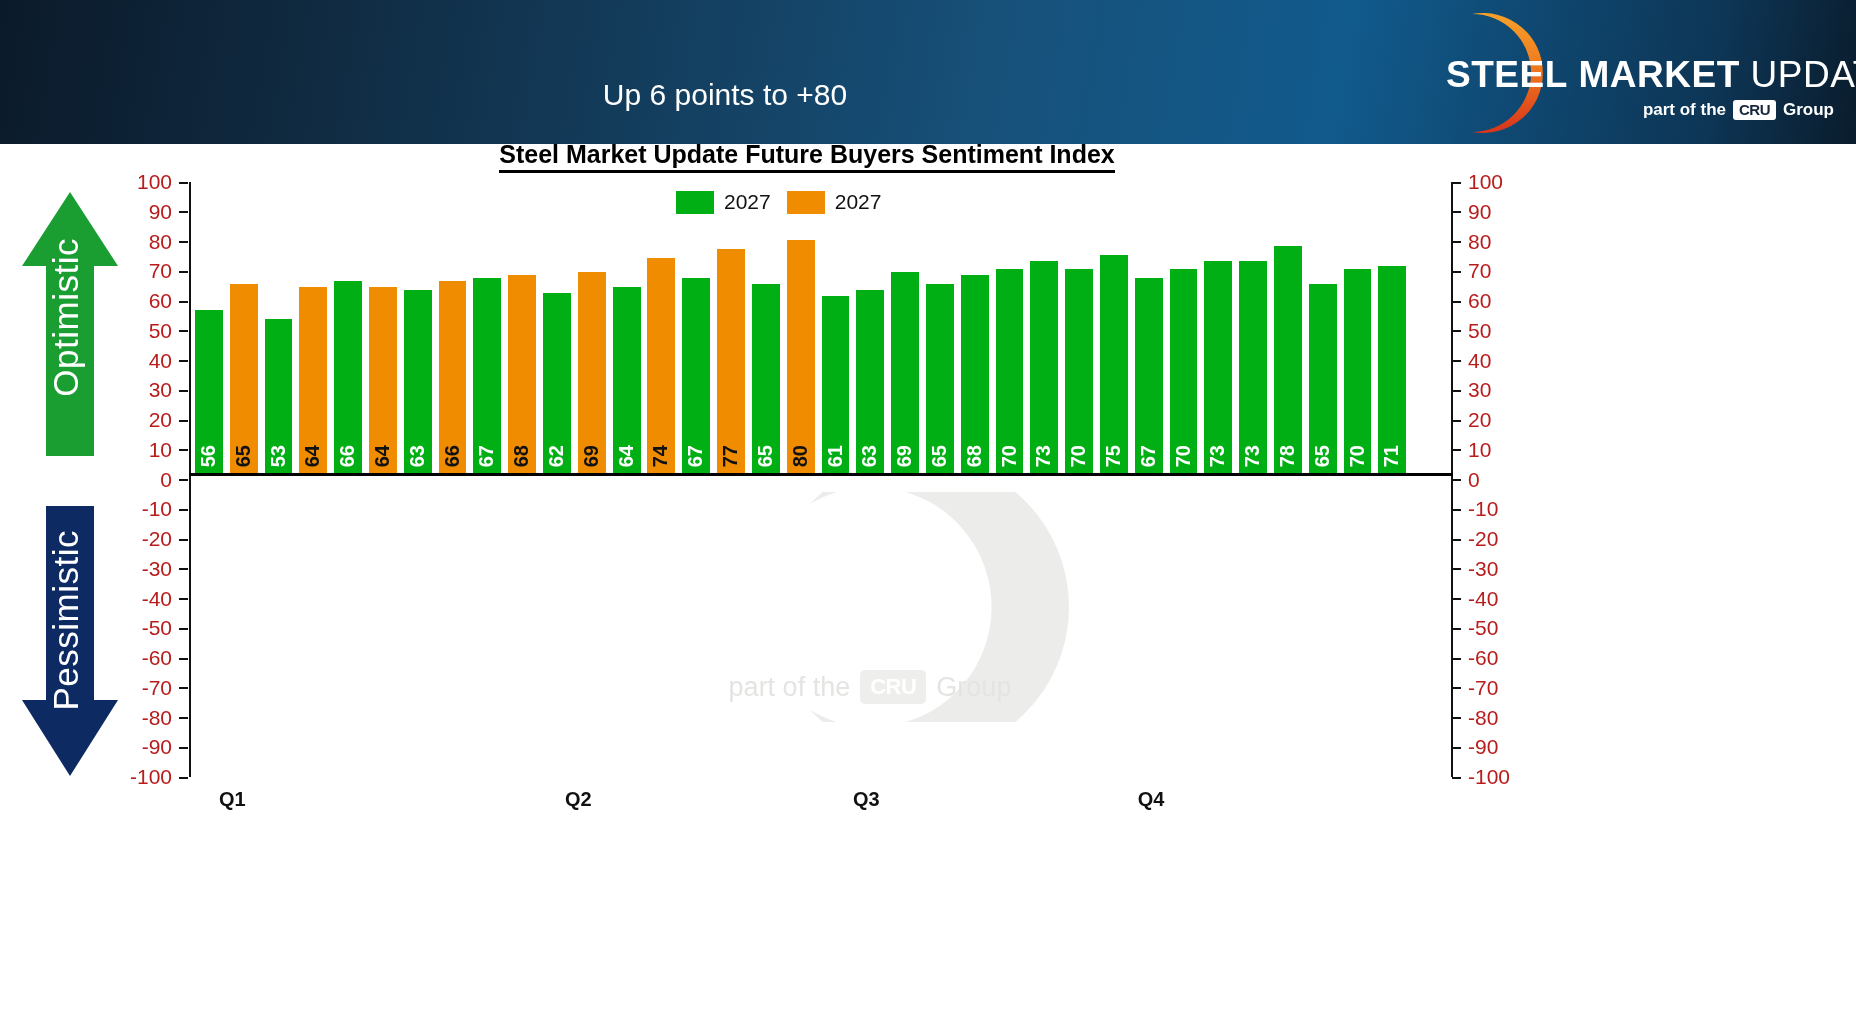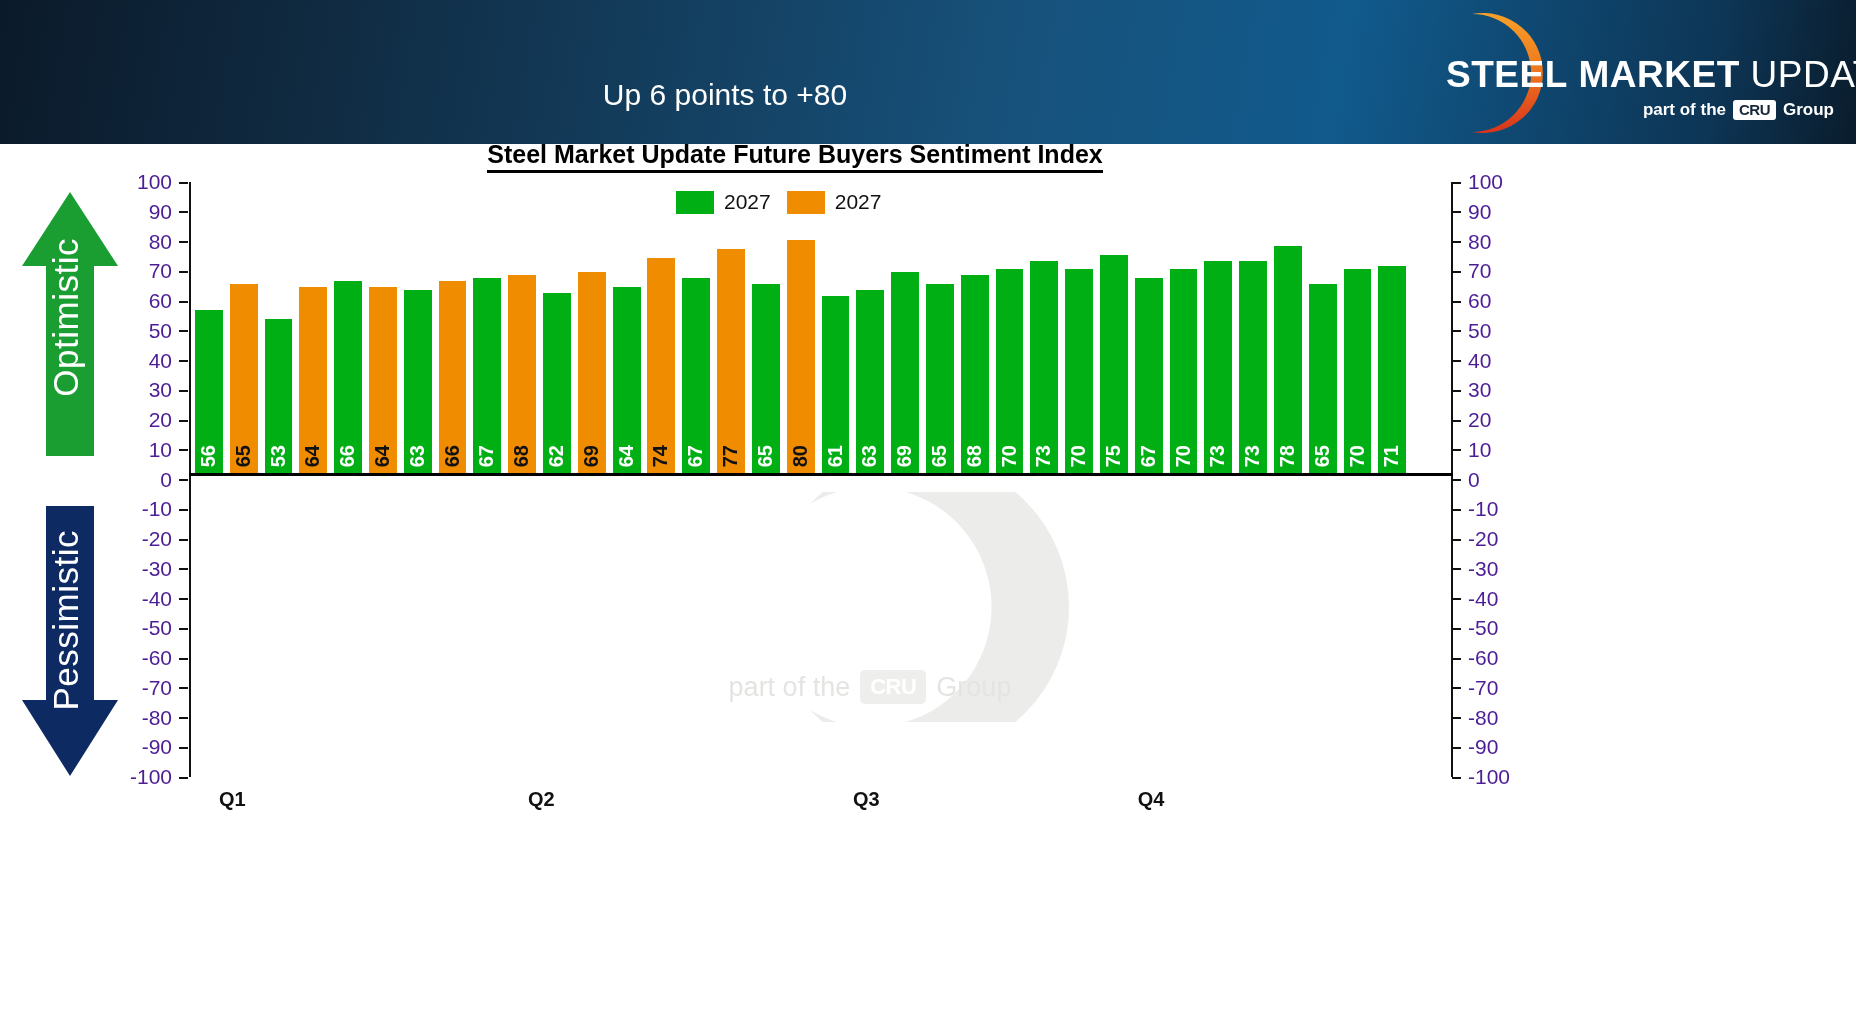--- a/index.html
+++ b/index.html
@@ -58,21 +58,21 @@
   .cru-badge {
     background: #ffffff; color: #16273a;
     font-size: 15px; font-weight: bold;
     padding: 2px 6px 3px 6px; border-radius: 3px;
     letter-spacing: -.5px; line-height: 1;
   }
   .logo-group { font-size: 17px; color: #ffffff; font-weight: bold; }
 
   
   .chart-title {
-    position: absolute; left: 140px; top: 140px; width: 1310px;
+    position: absolute; left: 152px; top: 140px; width: 1310px;
     text-align: center;
     font-size: 25px; font-weight: bold; color: #000000;
   }
   .chart-title span { border-bottom: 3px solid #000; padding-bottom: 2px; }
 
   
   .legend {
     position: absolute; left: 676px; top: 190px;
     display: flex; align-items: center; gap: 16px;
   }
@@ -96,21 +96,21 @@
   }
   .arrow-up .arrow-label { left: 26px; top: 50px; }
   .arrow-down .arrow-label { left: 26px; top: 28px; }
   .axis-left, .axis-right {
     position: absolute; top: 182px; width: 60px; height: 595px;
   }
   .axis-left  { left: 128px; }
   .axis-right { left: 1452px; }
   .tick {
     position: absolute; width: 100%;
-    font-size: 21px; color: #4c1d95;
+    font-size: 21px; color: #b91c1c;
     line-height: 1;
   }
   .axis-left .tick  { text-align: right;  padding-right: 16px; }
   .axis-right .tick { text-align: left;   padding-left: 16px; }
   .tick-mark {
     position: absolute; width: 9px; height: 2px; background: #111;
   }
   .axis-left .tick-mark  { right: 0; top: 50%; }
   .axis-right .tick-mark { left: 0;  top: 50%; }
   .spine {
@@ -388,16 +388,16 @@
     </div>
     <div class="bar" style="left: 1152.62px; width: 27.8453px; height: 203.7px; background: rgb(0, 175, 20);">
       <div class="bar-val" style="color: rgb(255, 255, 255);">70</div>
     </div>
     <div class="bar" style="left: 1187.43px; width: 27.8453px; height: 206.61px; background: rgb(0, 175, 20);">
       <div class="bar-val" style="color: rgb(255, 255, 255);">71</div>
     </div>
   </div>
 <div class="qlabels" id="qlabels">
     <div class="qlabel" style="left: 28.884px;">Q1</div>
-    <div class="qlabel" style="left: 338px;">Q2</div>
+    <div class="qlabel" style="left: 375px;">Q2</div>
     <div class="qlabel" style="left: 663px;">Q3</div>
     <div class="qlabel" style="left: 947.779px;">Q4</div>
   </div>
 
 </body></html>

